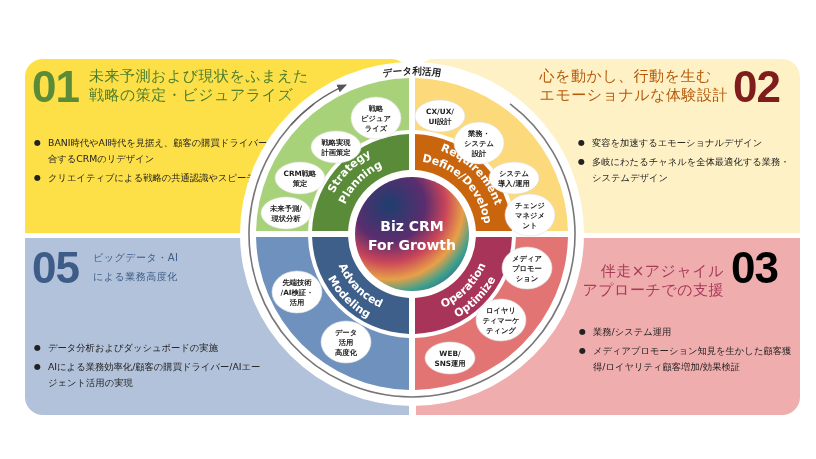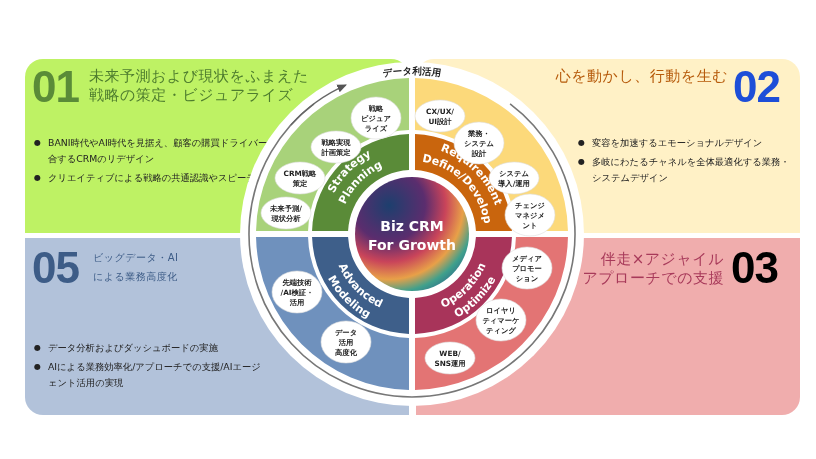--- a/index.html
+++ b/index.html
@@ -1,39 +1,39 @@
 <!DOCTYPE html>
 <html><head>
 <meta charset="utf-8">
 <style>
   html, body { margin:0; padding:0; }
   body { width:816px; height:459px; background:#ffffff; position:relative; overflow:hidden;
          font-family:"DejaVu Sans", sans-serif; }
   .panel { position:absolute; }
-  .p1 { left:25px; top:59px; width:384px; height:174px; background:#bef264; border-radius:18px 18px 0 0; }
+  .p1 { left:25px; top:59px; width:384px; height:174px; background:#fde047; border-radius:18px 18px 0 0; }
   .p2 { left:416px; top:59px; width:384px; height:174px; background:#fff1c6; border-radius:18px 18px 0 0; }
   .p4 { left:25px; top:238px; width:384px; height:177px; background:#b2c2da; border-radius:0 0 0 18px; }
   .p3 { left:416px; top:238px; width:384px; height:177px; background:#f0adad; border-radius:0 0 18px 0; }
   .num { position:absolute; font-family:"Liberation Sans", sans-serif; font-weight:bold; font-size:44px; line-height:44px; letter-spacing:-1px; }
   .ttl { position:absolute; font-size:15px; line-height:19px; white-space:nowrap; letter-spacing:0.5px; }
   .bul { position:absolute; font-size:9.3px; line-height:16px; color:#222; }
   .bul ul { list-style:none; margin:0; padding:0; }
   .bul li { position:relative; padding-left:14px; margin-bottom:3px; }
   .bul li::before { content:"●"; position:absolute; left:0; top:0; font-size:8px; }
   .p1 .num { left:7px; top:6px; color:#5a8b38; }
   .p1 .ttl { left:64px; top:8px; color:#4e7d2e; }
   .p1 .bul { left:9px; top:76px; width:280px; }
-  .p2 .num { right:20px; top:6px; color:#1d4ed8; }
+  .p2 .num { right:20px; top:6px; color:#7f1d1d; }
   .p2 .ttl { right:72px; top:8px; color:#b65a0a; }
   .p2 .bul { left:162px; top:76px; width:215px; }
   .p4 .num { left:7px; top:8px; color:#3d5c87; }
   .p4 .ttl { left:68px; top:10px; color:#3d5c87; font-size:10px; }
   .p4 .bul { left:9px; top:102px; width:230px; }
   .p3 .num { right:22px; top:8px; color:#000000; }
-  .p3 .ttl { right:76px; top:12px; color:#a83a5a; text-align:right; font-size:15px; }
+  .p3 .ttl { right:76px; top:24px; color:#a83a5a; text-align:right; font-size:15px; }
   .p3 .bul { left:163px; top:86px; width:215px; }
   #wheel { position:absolute; left:0; top:0; width:816px; height:459px; }
   .bubble-text { font-size:7.3px; fill:#222; text-anchor:middle; font-weight:bold; }
   .ring-text { font-family:"DejaVu Sans", sans-serif; font-weight:bold; font-size:11px; fill:#ffffff; }
   .center-text { font-family:"DejaVu Sans", sans-serif; font-weight:bold; font-size:14px; fill:#ffffff; text-anchor:middle; }
   .arc-label { font-family:"DejaVu Sans", sans-serif; font-size:9.5px; fill:#222; font-weight:bold; }
 </style>
 </head>
 <body>
 
@@ -48,48 +48,55 @@
       <li>BANI時代やAI時代を見据え、顧客の購買ドライバー・行動に適合するCRMのリデザイン</li>
       <li>クリエイティブによる戦略の共通認識やスピーディな展開</li>
     </ul>
   </div>
 </div>
 
 <div class="panel p2">
   <div class="num">02</div>
   <div class="ttl">
     <div>心を動かし、行動を生む</div>
+    <div>エモーショナルな体験設計</div>
   </div>
   <div class="bul">
     <ul>
       <li>変容を加速するエモーショナルデザイン</li>
       <li>多岐にわたるチャネルを全体最適化する業務・システムデザイン</li>
     </ul>
   </div>
 </div>
 
 <div class="panel p4">
   <div class="num">05</div>
   <div class="ttl">
     <div>ビッグデータ・AI</div>
     <div>による業務高度化</div>
   </div>
   <div class="bul">
     <ul>
       <li>データ分析およびダッシュボードの実施</li>
-      <li>AIによる業務効率化/アプローチでの支援/AIエージェント活用の実現</li>
+      <li>AIによる業務効率化/顧客の購買ドライバー/AIエージェント活用の実現</li>
     </ul>
   </div>
 </div>
 
 <div class="panel p3">
   <div class="num">03</div>
   <div class="ttl">
     <div>伴走×アジャイル</div>
     <div>アプローチでの支援</div>
+  </div>
+  <div class="bul">
+    <ul>
+      <li>業務/システム運用</li>
+      <li>メディアプロモーション知見を生かした顧客獲得/ロイヤリティ顧客増加/効果検証</li>
+    </ul>
   </div>
 </div>
 
 <svg id="wheel" viewBox="0 0 816 459" xmlns="http://www.w3.org/2000/svg">
   <defs>
     <radialGradient id="centerGrad" cx="30%" cy="25%" r="90%">
       <stop offset="0%" stop-color="#1d3f6e"></stop>
       <stop offset="35%" stop-color="#5b2d6e"></stop>
       <stop offset="55%" stop-color="#c9445a"></stop>
       <stop offset="72%" stop-color="#e8a048"></stop>

